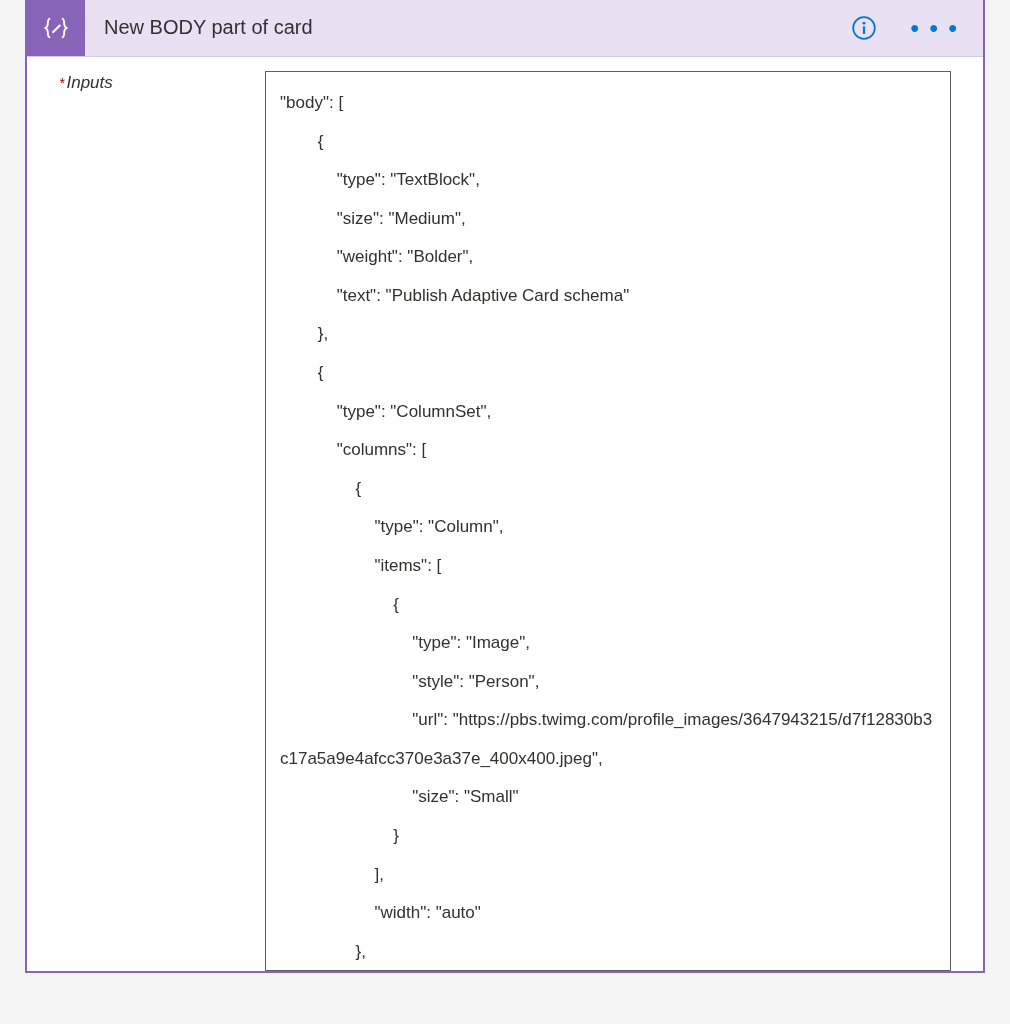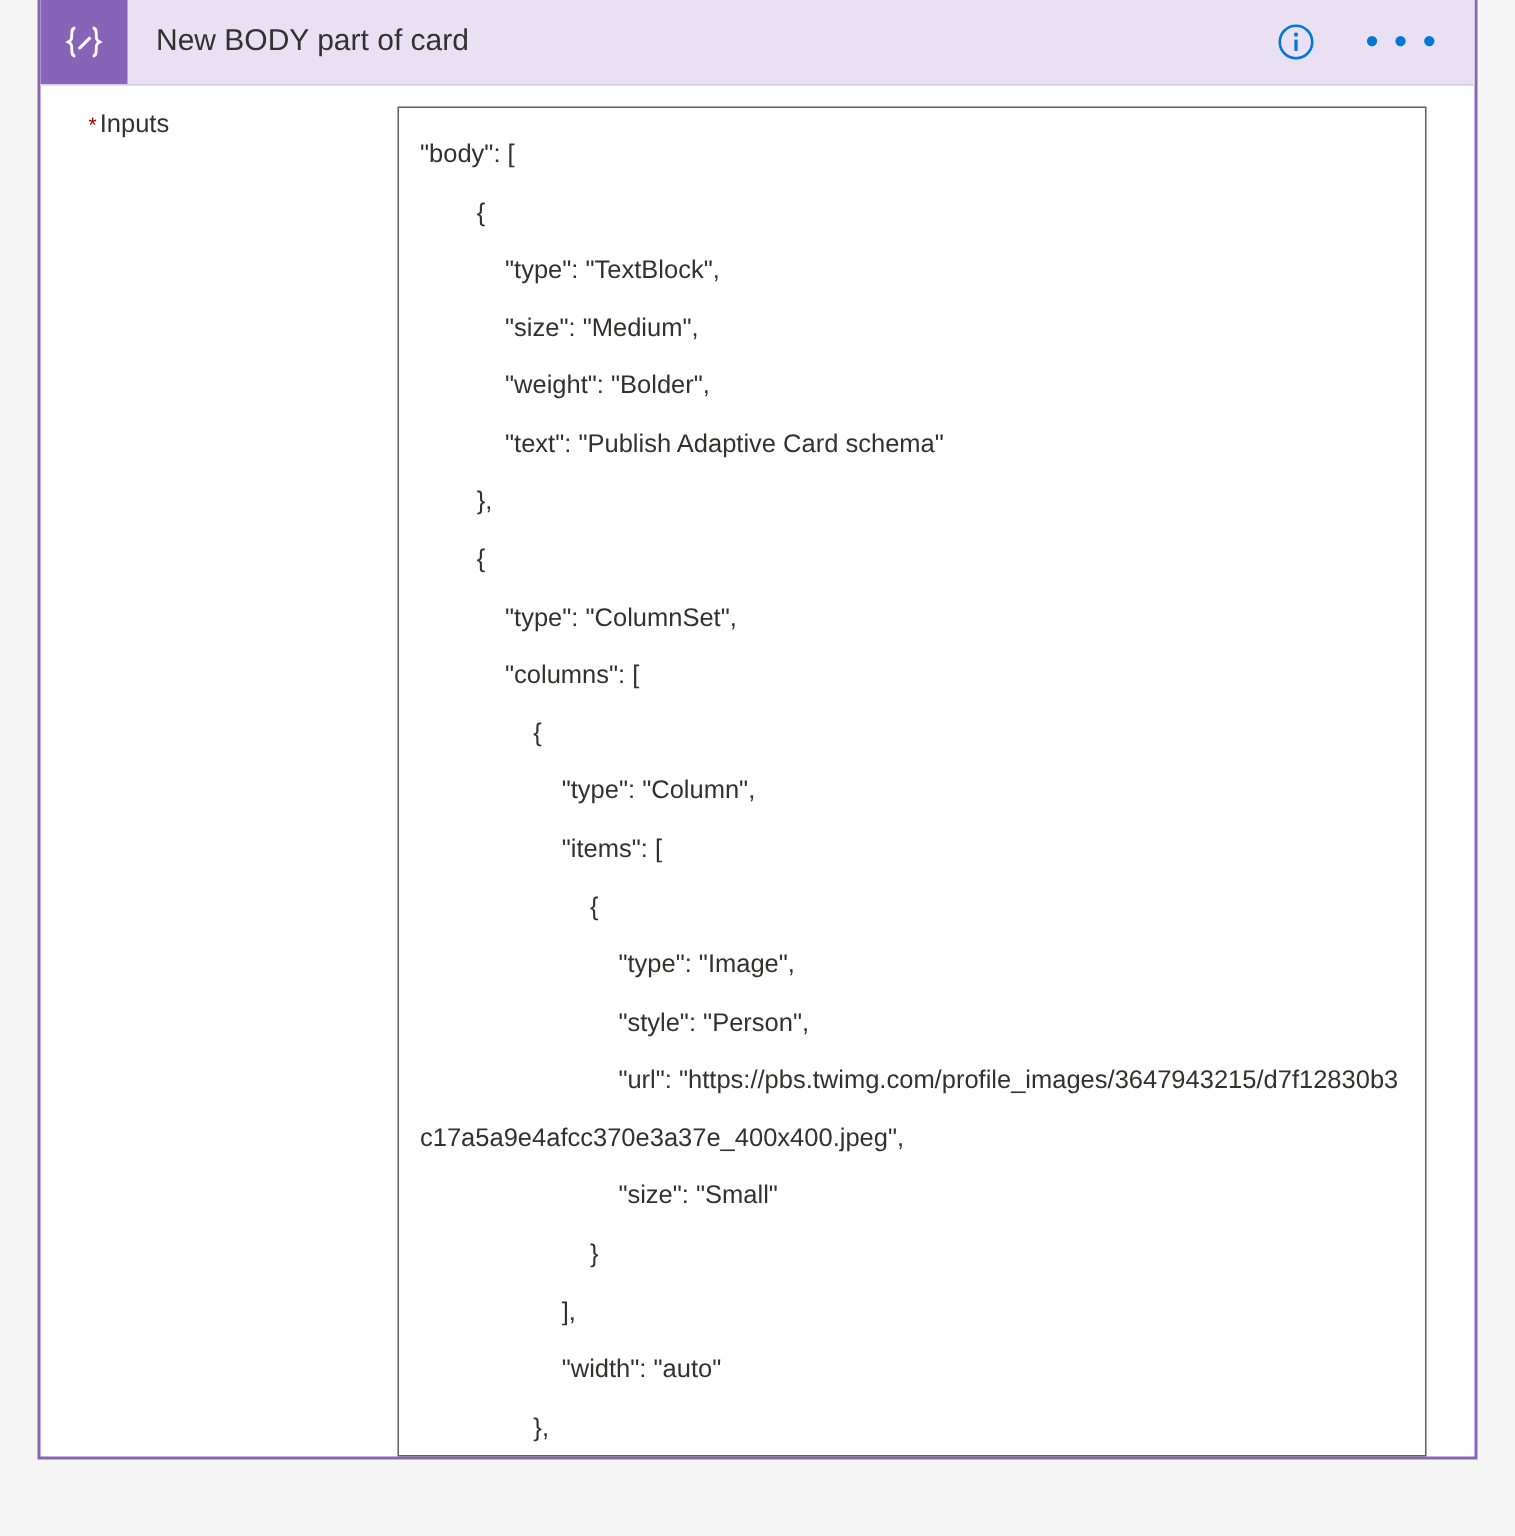--- a/index.html
+++ b/index.html
@@ -93,20 +93,21 @@
     .card-body {
       display: flex;
       padding: 14px 32px 0 32px;
       gap: 10px;
       flex: 1;
     }
     .label-col {
       width: 196px;
       flex-shrink: 0;
       padding-top: 2px;
+      font-style: italic;
     }
     .required-star {
       color: #a80000;
       font-size: 14px;
       margin-right: 2px;
     }
     .label-text {
       font-size: 17px;
       color: #323130;
     }

